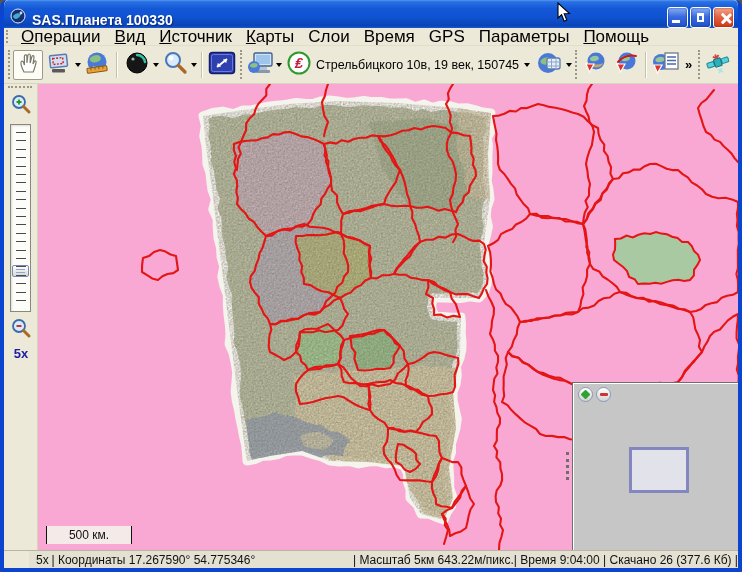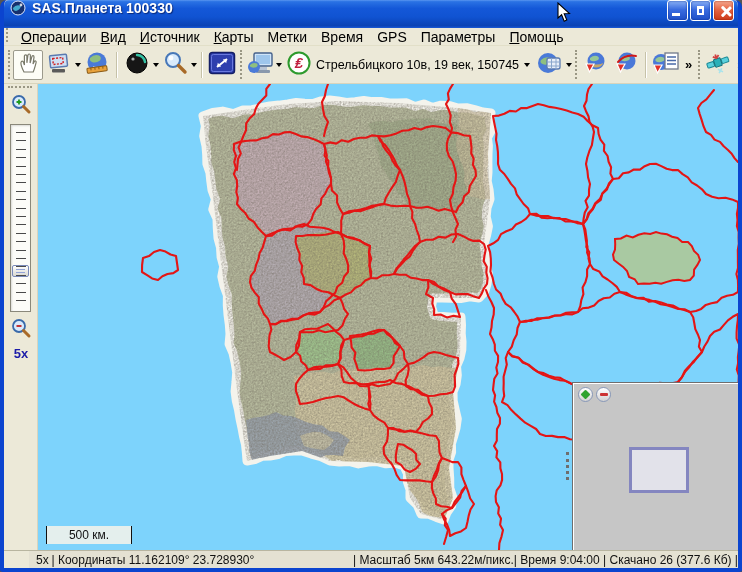--- a/index.html
+++ b/index.html
@@ -1,35 +1,35 @@
 <!DOCTYPE html>
 <html><head>
 <meta charset="utf-8">
 <style>
   html,body{margin:0;padding:0;background:#555;}
   *{box-sizing:border-box;font-family:"Liberation Sans", sans-serif;}
   .window{position:relative;width:742px;height:572px;border:4px solid #0b44cf;border-top:none;
     border-radius:7px 7px 3px 3px;background:#ece9d8;overflow:hidden;}
   
-  .titlebar{height:28px;display:flex;align-items:flex-start;padding:0 4px 0 6px;
+  .titlebar{height:28px;display:flex;align-items:flex-end;padding:0 4px 0 6px;
     background:linear-gradient(180deg,#5a96f0 0%,#2a72e4 6%,#1458d8 30%,#1053d2 60%,#0b43b4 92%,#1a5ad8 100%);
     border-radius:5px 5px 0 0;}
   .titlebar .title{color:#fff;font-weight:bold;font-size:14px;margin-left:6px;
     text-shadow:1px 1px 1px #0a2a7a;flex:1;white-space:nowrap;}
   .winbtn{width:21px;height:21px;margin-left:2px;border:1px solid #fff;border-radius:3px;
     display:flex;align-items:center;justify-content:center;position:relative;
     background:linear-gradient(180deg,#8ab0f4 0%,#3a6ce0 45%,#2050c8 100%);box-shadow:inset 0 0 2px #0a2f90;}
   .winbtn.close{background:linear-gradient(180deg,#f4a890 0%,#e66544 45%,#cc3a18 100%);box-shadow:inset 0 0 2px #8a1800;}
   .glyph-min{position:absolute;left:4px;bottom:4px;width:8px;height:3px;background:#fff;}
   .glyph-max{width:9px;height:9px;border:2px solid #fff;border-top-width:3px;}
   .glyph-x{position:relative;width:12px;height:12px;}
   .glyph-x::before,.glyph-x::after{content:"";position:absolute;left:5px;top:0;width:2.5px;height:13px;background:#fff;border-radius:1px;}
   .glyph-x::before{transform:rotate(45deg);} .glyph-x::after{transform:rotate(-45deg);}
   
-  .menubar{height:18px;background:#ece9d8;display:flex;align-items:flex-start;font-size:14px;color:#000;
+  .menubar{height:18px;background:#ece9d8;display:flex;align-items:center;font-size:17px;color:#000;
     border-bottom:1px solid #e2dfc8;}
   .menubar .item{padding:1px 7px;cursor:default;}
   .u{text-decoration:underline;}
   .grip{width:6px;height:80%;margin:0 2px;border-left:2px dotted #9a9784;}
   
   .toolbar{height:38px;background:#ece9d8;display:flex;align-items:center;padding:0 2px;gap:1px;
     border-bottom:1px solid #d8d4bc;}
   .tbtn{height:30px;min-width:30px;border:1px solid transparent;background:transparent;display:flex;
     align-items:center;justify-content:center;padding:0 1px;}
   .tbtn.checked{border:1px solid #9c9a8c;background:#fdfdf6;border-radius:2px;}
@@ -45,21 +45,21 @@
   .sb-zoombtn{position:absolute;left:5px;width:24px;height:24px;display:flex;align-items:center;justify-content:center;background:transparent;border:none;}
   .slider{position:absolute;left:6px;top:40px;width:21px;height:188px;background:#fcfcf8;
     border:1px solid #8a887a;box-shadow:inset 1px 1px 2px #00000022;}
   .tick{position:absolute;left:5px;width:10px;height:0;border-top:1px solid #4a4a4a;}
   .thumb{position:absolute;left:1px;width:17px;height:12px;background:linear-gradient(180deg,#fff,#d8d8d0);
     border:1px solid #7a8ab8;border-radius:2px;}
   .thumb::before,.thumb::after{content:"";position:absolute;left:3px;right:3px;height:1px;background:#93a4d8;}
   .thumb::before{top:3px;} .thumb::after{top:6px;}
   .zoomlabel{position:absolute;left:0;width:34px;top:262px;text-align:center;color:#1c1ca8;font-weight:bold;font-size:13px;}
   
-  .maparea{position:relative;width:700px;height:466px;background:#7dd3fc;overflow:hidden;}
+  .maparea{position:relative;width:700px;height:466px;background:#f9a8d4;overflow:hidden;}
   .maparea svg{position:absolute;left:0;top:0;}
   .scalebar{position:absolute;left:8px;top:442px;width:86px;height:18px;background:rgba(243,242,234,.88);
     border-left:1px solid #111;border-right:1px solid #111;display:flex;align-items:center;justify-content:center;
     font-size:12px;color:#111;}
   
   .minimap{position:absolute;left:534px;top:298px;width:166px;height:168px;background:#c6c6c6;
     border-top:1px solid #6e6e6e;border-left:1px solid #6e6e6e;box-shadow:inset 1px 1px 0 #ffffff;}
   .mm-btn{position:absolute;top:4px;width:15px;height:15px;border-radius:50%;
     background:linear-gradient(180deg,#ffffff,#d2d2d2);border:1px solid #8898b8;display:flex;align-items:center;justify-content:center;padding:0;}
   .mm-plus{left:5px;} .mm-minus{left:23px;}
@@ -101,21 +101,21 @@
         <span class="glyph-x"></span>
       </button>
   </div>
 
   <div class="menubar" id="menubar">
     <span class="grip"></span>
   <span class="item"><span class="u">О</span>перации</span>
       <span class="item"><span class="u">В</span>ид</span>
       <span class="item"><span class="u">И</span>сточник</span>
       <span class="item"><span class="u">К</span>арты</span>
-      <span class="item">Метки</span>
+      <span class="item">Слои</span>
       <span class="item">Время</span>
       <span class="item">GPS</span>
       <span class="item">Параметры</span>
       <span class="item"><span class="u">П</span>омощь</span>
     </div>
 
   <div class="toolbar">
     <span class="grip"></span>
 
     <button class="tbtn checked">
@@ -390,21 +390,21 @@
             <span class="mm-dash"></span>
           </button>
         <div class="mm-view"></div>
       </div>
     </div>
   </div>
 
   <div class="statusbar">
     <span class="sb-spacer"></span>
     <span class="sb-zoom">5x</span>
-    <span class="sb-coords">| Координаты 11.162109° 23.728930°</span>
+    <span class="sb-coords">| Координаты 17.267590° 54.775346°</span>
     <span class="sb-info">| Масштаб 5км 643.22м/пикс.| Время 9:04:00 | Скачано 26 (377.6 Кб) |</span>
   </div>
 
   <span class="cursor">
     <svg width="16" height="22" viewBox="0 0 16 22">
       <path d="M1 1 L1 16 L4.6 12.8 L7.2 19.2 L9.8 18 L7.2 11.8 L12.5 11.5 Z" fill="#ffffff" stroke="#000000" stroke-width="1.1"></path>
     </svg>
   </span>
 </div>
 

